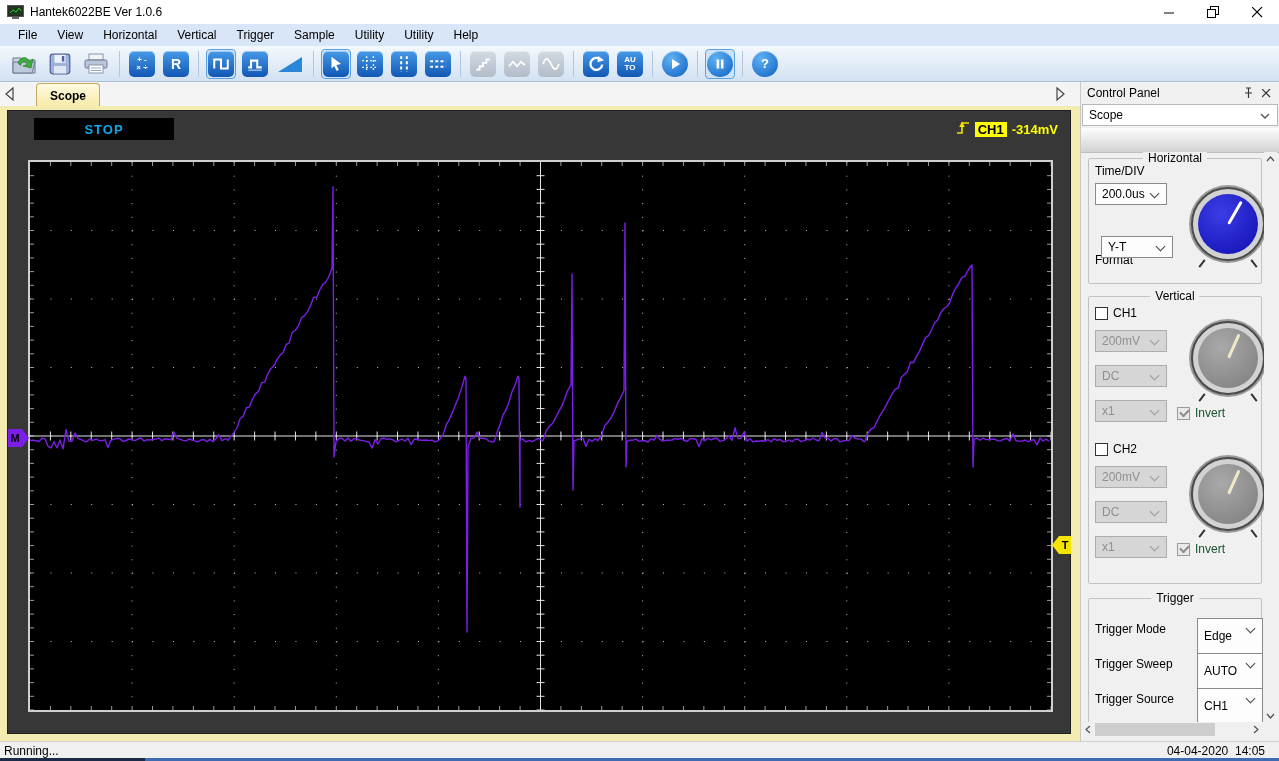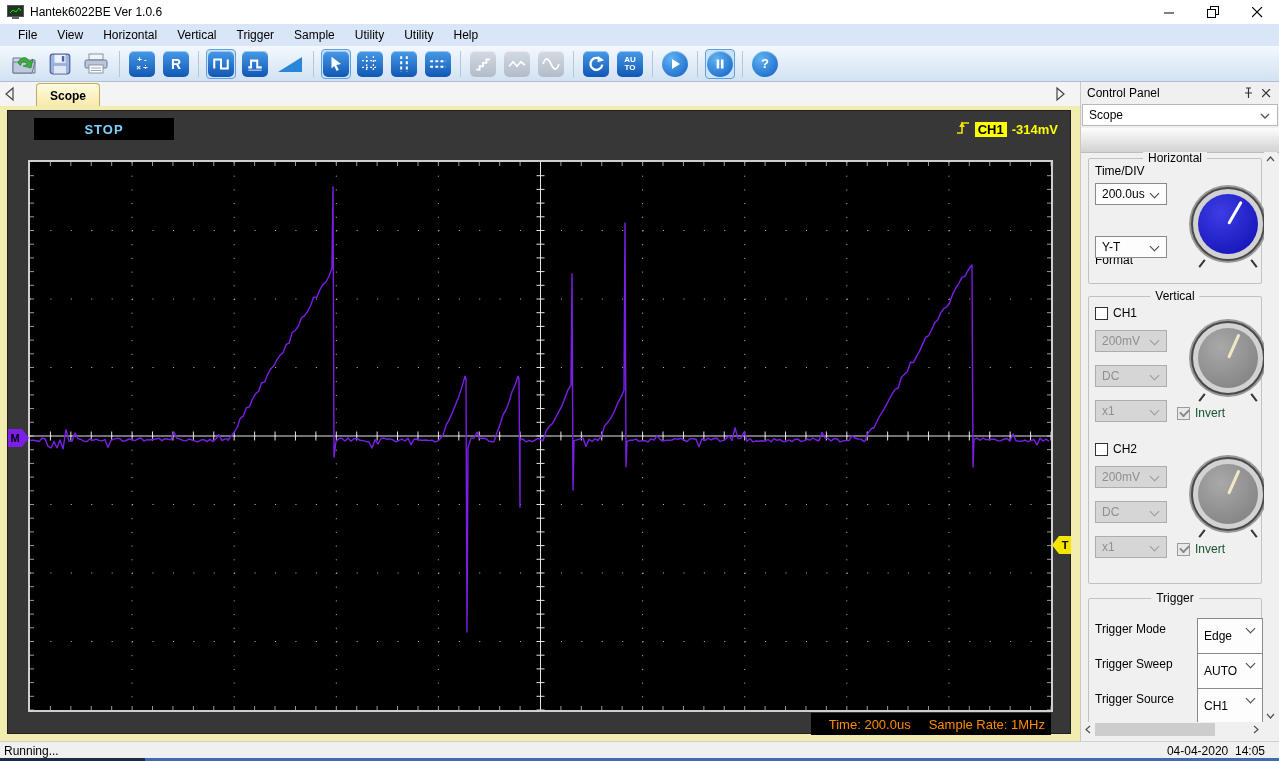--- a/index.html
+++ b/index.html
@@ -40,21 +40,21 @@
   .tab{position:absolute;left:36px;top:1px;width:62px;height:23px;
        background:linear-gradient(#fffbe0,#f7e9a8);border:1px solid #c3a95f;border-bottom:none;
        border-radius:4px 4px 0 0;transform:skewX(0deg);
        display:flex;align-items:center;justify-content:center;font-weight:bold;}
   
   .scope-frame{position:absolute;left:0;top:106px;width:1080px;height:635px;
                background:#f2ecb0;box-sizing:border-box;}
   .scope-inner{position:absolute;left:7px;top:4px;width:1064px;height:624px;background:#373737;
                border:1px solid #202020;box-sizing:border-box;}
   .stop-box{position:absolute;left:26px;top:7px;width:140px;height:22px;background:#000;
-            color:#7dd3fc;font-weight:bold;font-size:13px;letter-spacing:1px;
+            color:#0ea5e9;font-weight:bold;font-size:13px;letter-spacing:1px;
             display:flex;align-items:center;justify-content:center;}
   .trig-readout{position:absolute;right:12px;top:7px;height:22px;display:flex;align-items:center;gap:5px;}
   .trig-readout .badge{background:#ffff00;color:#000;font-weight:bold;font-size:13px;padding:0 3px;}
   .trig-readout .level{color:#ffff00;font-size:13px;font-weight:bold;}
   .plot{position:absolute;left:20px;top:49px;width:1021px;height:548px;background:#000;
         border:2px solid #cfcfcf;box-sizing:content-box;}
   .plot svg{position:absolute;left:0;top:0;}
   .ch-marker{position:absolute;left:0px;top:318px;width:20px;height:18px;}
   .ch-marker .tag{position:absolute;left:0;top:0;width:14px;height:18px;background:#7b1ee8;
                   color:#000;font-weight:bold;font-size:11px;display:flex;align-items:center;justify-content:center;}
@@ -672,24 +672,20 @@
 
     <div class="ch-marker">
       <span class="tag">M</span>
       <span class="tip"></span>
     </div>
     <div class="t-marker">
       <span class="tip"></span>
       <span class="tag">T</span>
     </div>
 
-    <div class="time-box">
-      <span>Time: 200.0us</span>
-      <span>Sample Rate: 1MHz</span>
-    </div>
   </div>
 </div>
 
 <div class="cpanel">
   <div class="cp-header">
     <span class="cp-title">Control Panel</span>
     <span class="cp-hbtn">
       <svg width="11" height="12" viewBox="0 0 11 12">
           <path d="M3,1 h5 M5.5,1 v5 M2,6 h7 M5.5,6 v5" stroke="#333" stroke-width="1.2" fill="none"></path>
         </svg>
@@ -711,21 +707,21 @@
   <div class="cp-content">
 
     <div class="groupbox" style="left:7px;top:6px;width:172px;height:124px;">
       <span class="gb-title">Horizontal</span>
     </div>
     <span class="cp-label" style="left:14px;top:12px;">Time/DIV</span>
     <div class="sel" style="left:14px;top:31px;">
       <span>200.0us</span>
     </div>
     <span class="cp-label" style="left:14px;top:64px;margin-top:37px;">Format</span>
-    <div class="sel" style="left:14px;top:84px;">
+    <div class="sel" style="left:20px;top:84px;">
       <span>Y-T</span>
     </div>
     <div class="knob blue" style="left:110px;top:35px;">
       <span class="face">
           <span class="pointer"></span>
         </span>
     </div>
 
     <div class="groupbox" style="left:7px;top:144px;width:172px;height:286px;">
       <span class="gb-title">Vertical</span>

